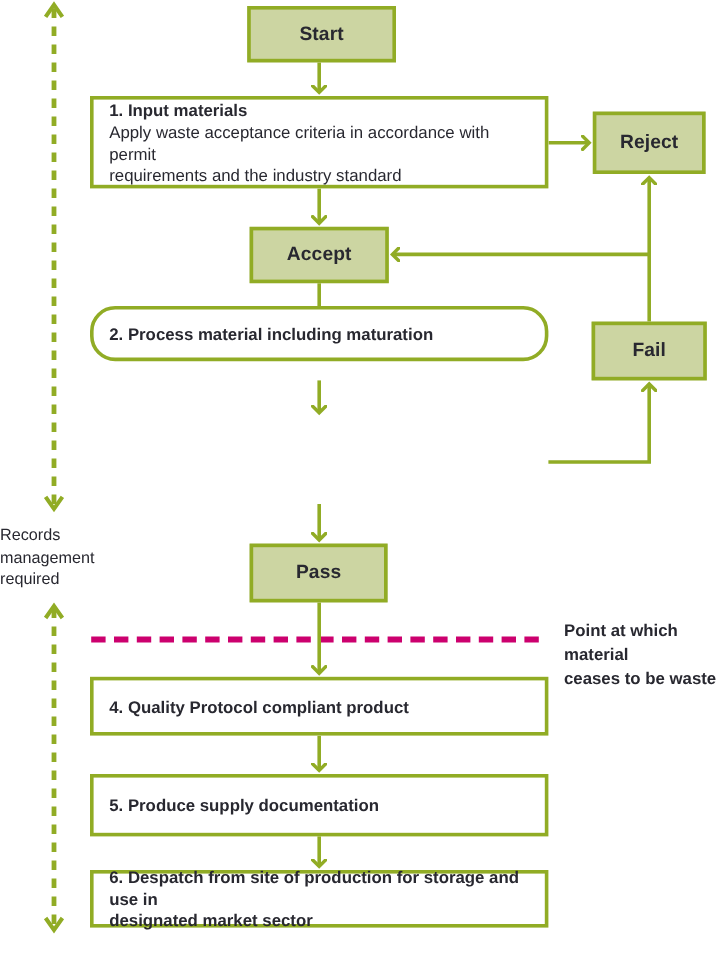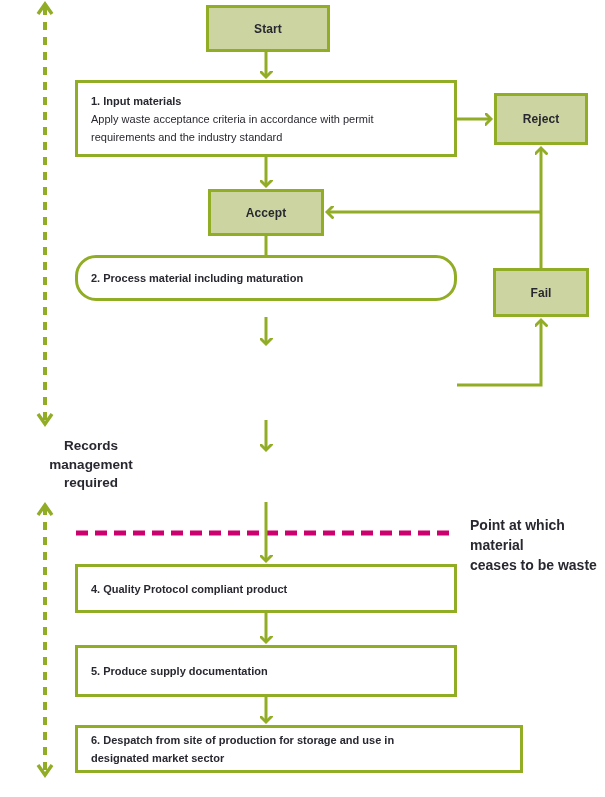--- a/index.html
+++ b/index.html
@@ -20,39 +20,38 @@
   svg.connectors{position:absolute;left:0;top:0;z-index:1;}
   .node{
     position:absolute;
     box-sizing:border-box;
     border:3px solid var(--green);
     z-index:2;
   }
   .green-node{
     background:var(--fill);
     display:flex;align-items:center;justify-content:center;
-    font-weight:bold;font-size:12px;
+    font-weight:bold;font-size:16px;
     letter-spacing:.1px;
   }
   .white-node{
     background:#fff;
     display:flex;flex-direction:column;justify-content:center;
     padding:7px 13px;
-    font-size:11px;
+    font-size:14px;
     line-height:18px;
   }
   .white-node .title{font-weight:bold;white-space:pre-line;}
   .white-node .desc{white-space:pre-line;}
   .side-label{
     position:absolute;left:0;top:437px;width:94px;
-    text-align:center;
-    font-weight:bold;font-size:13.5px;line-height:18.5px;
+    text-align:left;
+    font-weight:normal;font-size:13.5px;line-height:18.5px;
     white-space:pre-line;
     z-index:2;
-    margin-left:44px;
   }
   .waste-label{
     position:absolute;left:470px;top:515px;width:135px;
     font-weight:bold;font-size:14px;line-height:20px;
     white-space:pre-line;
     z-index:2;
   }
 </style>
 </head>
 <body>
@@ -104,41 +103,44 @@
   </div>
 
   <div class="node green-node" style="left:493px;top:268px;width:96px;height:49px;">
     <span>Fail</span>
   </div>
 
   <div class="node green-node" style="left:208px;top:189px;width:116px;height:47px;">
     <span>Accept</span>
   </div>
 
+  <div class="node green-node" style="left:208px;top:453px;width:115px;height:49px;">
+    <span>Pass</span>
+  </div>
 
   <div class="node white-node" style="left:75px;top:80px;width:382px;height:77px;">
     <div class="title">1. Input materials</div>
     <div class="desc">Apply waste acceptance criteria in accordance with permit
 requirements and the industry standard</div>
   </div>
 
   <div class="node white-node" style="left:75px;top:255px;width:382px;height:46px;border-radius:21px;">
     <div class="title">2. Process material including maturation</div>
   </div>
 
 
   <div class="node white-node" style="left:75px;top:564px;width:382px;height:49px;">
     <div class="title">4. Quality Protocol compliant product</div>
   </div>
 
   <div class="node white-node" style="left:75px;top:645px;width:382px;height:52px;">
     <div class="title">5. Produce supply documentation</div>
   </div>
 
-  <div class="node white-node" style="left:75px;top:725px;width:448px;height:48px;">
+  <div class="node white-node" style="left:75px;top:725px;width:382px;height:48px;">
     <div class="title">6. Despatch from site of production for storage and use in
 designated market sector</div>
   </div>
 
   <div class="side-label">Records
 management
 required</div>
 
   <div class="waste-label">Point at which material
 ceases to be waste</div>

